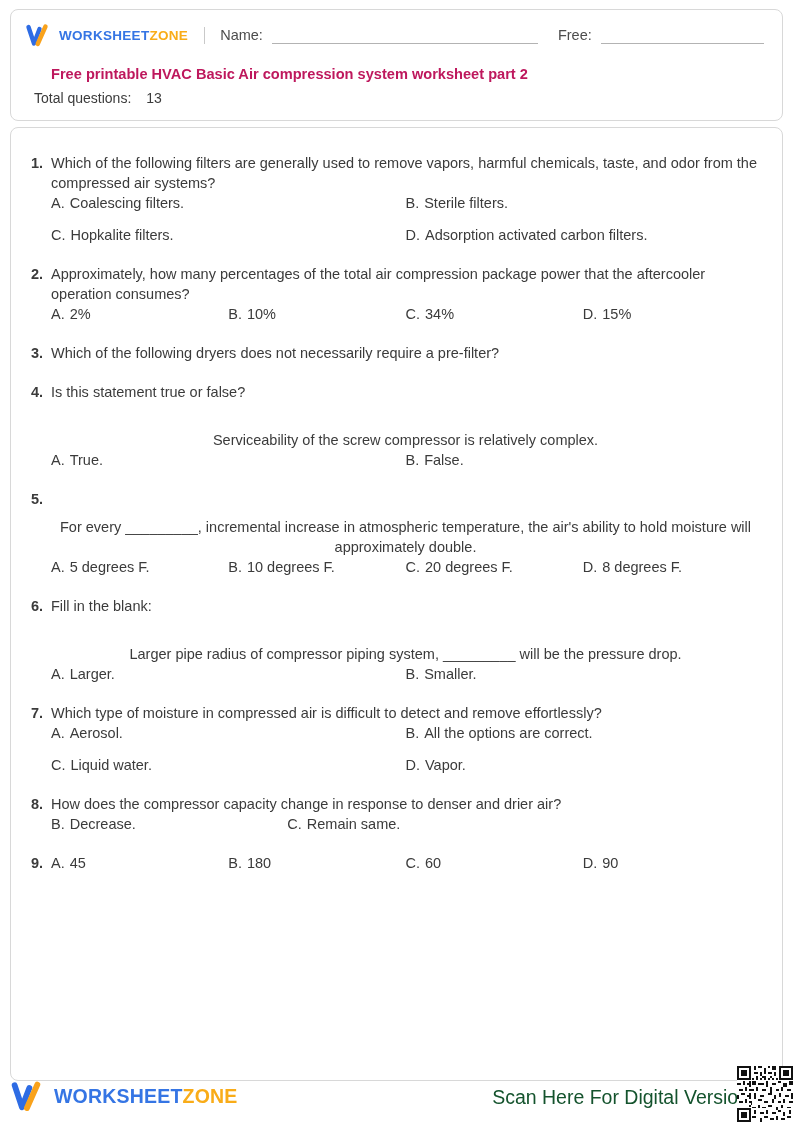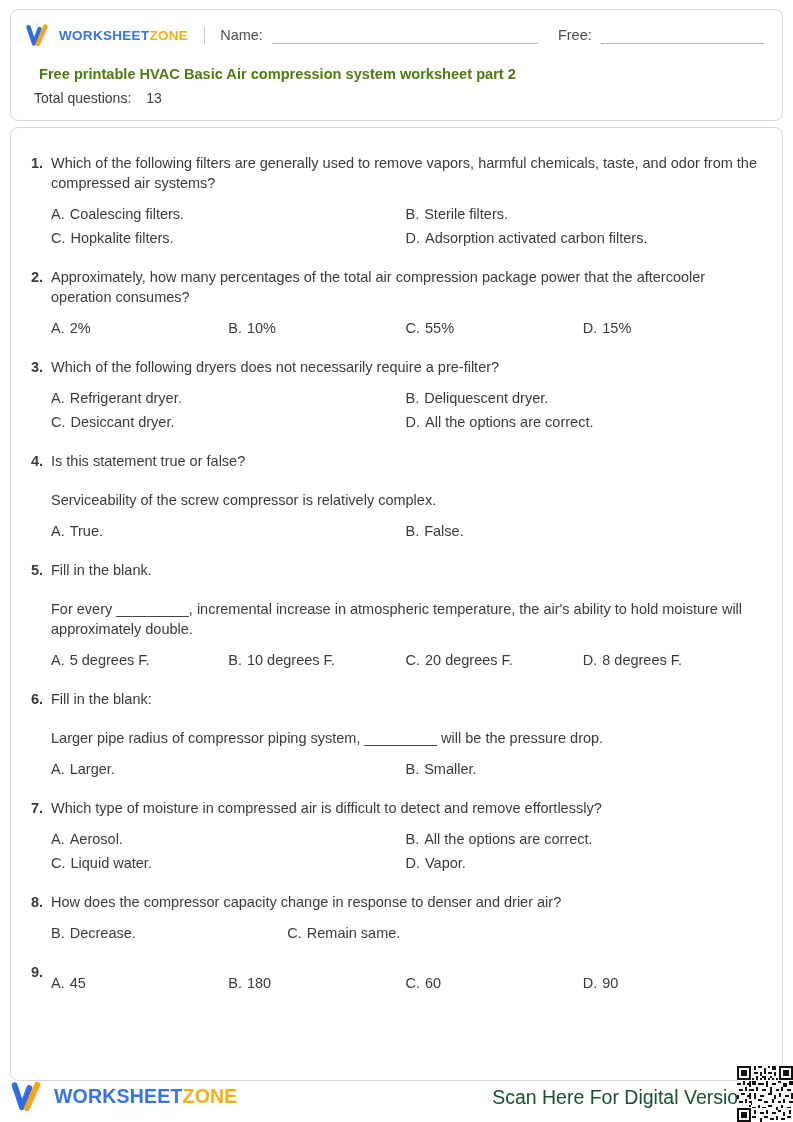--- a/index.html
+++ b/index.html
@@ -30,22 +30,22 @@
   .brand-orange{ color: #f9ac18; }
   .v-divider {
     width: 1px; height: 17px; background: #c9c9c9;
     margin: 0 15px 0 16px; flex: 0 0 auto;
   }
   .field-label { font-size: 14.5px; color: #4d4d4d; white-space: nowrap; }
   .fill-line { height: 17px; border-bottom: 1px solid #b3b3b3; }
   .name-line  { flex: 1.63; margin: 0 20px 0 9px; }
   .grade-line { flex: 1;    margin: 0 2px 0 9px; }
   .ws-title {
-    margin: 19px 0 0 14px;
-    font-size: 14.6px; font-weight: bold; color: #4d7c0f;
+    margin: 19px 0 0 26px;
+    font-size: 14.6px; font-weight: bold; color: #be185d;
   }
   .ws-total {
     margin: 8px 0 0 9px;
     font-size: 14px; color: #3b3b3b;
   }
   .ws-total .total-value { margin-left: 15px; text-align: center; }
   
   .content-card {
     margin: 6px 10px 0 10px;
     height: 954px;
@@ -54,22 +54,22 @@
   }
   .question {
     display: flex;
     margin-bottom: 19px;
     font-size: 14.5px;
     line-height: 20px;
   }
   .q-num { font-weight: bold; flex: 0 0 19px; }
   .q-body { flex: 1; margin-left: 1px; }
   .q-text, .q-sub { margin: 0; }
-  .q-sub { margin-top: 19px; }
-  .options { display: grid; margin-top: 11px; row-gap: 4px; }
+  .q-sub { margin-top: 28px; text-align: center; }
+  .options { display: grid; row-gap: 12px; }
   .cols-2 { grid-template-columns: repeat(2, 1fr); }
   .cols-3 { grid-template-columns: repeat(3, 1fr); }
   .cols-4 { grid-template-columns: repeat(4, 1fr); }
   .option { white-space: nowrap; }
   .opt-letter { margin-right: 5px; }
   
   .footer {
     position: absolute; left: 10px; right: 0; bottom: 0;
     height: 52px;
     display: flex; align-items: center;
@@ -123,56 +123,49 @@
   </div>
 
   <div class="question">
     <span class="q-num">2.</span>
     <div class="q-body">
       <p class="q-text">Approximately, how many percentages of the total air compression package power that the aftercooler operation consumes?</p>
 
       <div class="options cols-4">
             <div class="option"><span class="opt-letter">A.</span><span>2%</span></div>
             <div class="option"><span class="opt-letter">B.</span><span>10%</span></div>
-            <div class="option"><span class="opt-letter">C.</span><span>55%</span></div>
+            <div class="option"><span class="opt-letter">C.</span><span>34%</span></div>
             <div class="option"><span class="opt-letter">D.</span><span>15%</span></div>
           </div>
     </div>
   </div>
 
   <div class="question">
     <span class="q-num">3.</span>
     <div class="q-body">
       <p class="q-text">Which of the following dryers does not necessarily require a pre-filter?</p>
 
-      <div class="options cols-2">
-            <div class="option"><span class="opt-letter">A.</span><span>Refrigerant dryer.</span></div>
-            <div class="option"><span class="opt-letter">B.</span><span>Deliquescent dryer.</span></div>
-            <div class="option"><span class="opt-letter">C.</span><span>Desiccant dryer.</span></div>
-            <div class="option"><span class="opt-letter">D.</span><span>All the options are correct.</span></div>
-          </div>
     </div>
   </div>
 
   <div class="question">
     <span class="q-num">4.</span>
     <div class="q-body">
       <p class="q-text">Is this statement true or false?</p>
       <p class="q-sub">Serviceability of the screw compressor is relatively complex.</p>
       <div class="options cols-2">
             <div class="option"><span class="opt-letter">A.</span><span>True.</span></div>
             <div class="option"><span class="opt-letter">B.</span><span>False.</span></div>
           </div>
     </div>
   </div>
 
   <div class="question">
     <span class="q-num">5.</span>
     <div class="q-body">
-      <p class="q-text">Fill in the blank.</p>
       <p class="q-sub">For every _________, incremental increase in atmospheric temperature, the air's ability to hold moisture will approximately double.</p>
       <div class="options cols-4">
             <div class="option"><span class="opt-letter">A.</span><span>5 degrees F.</span></div>
             <div class="option"><span class="opt-letter">B.</span><span>10 degrees F.</span></div>
             <div class="option"><span class="opt-letter">C.</span><span>20 degrees F.</span></div>
             <div class="option"><span class="opt-letter">D.</span><span>8 degrees F.</span></div>
           </div>
     </div>
   </div>
 

